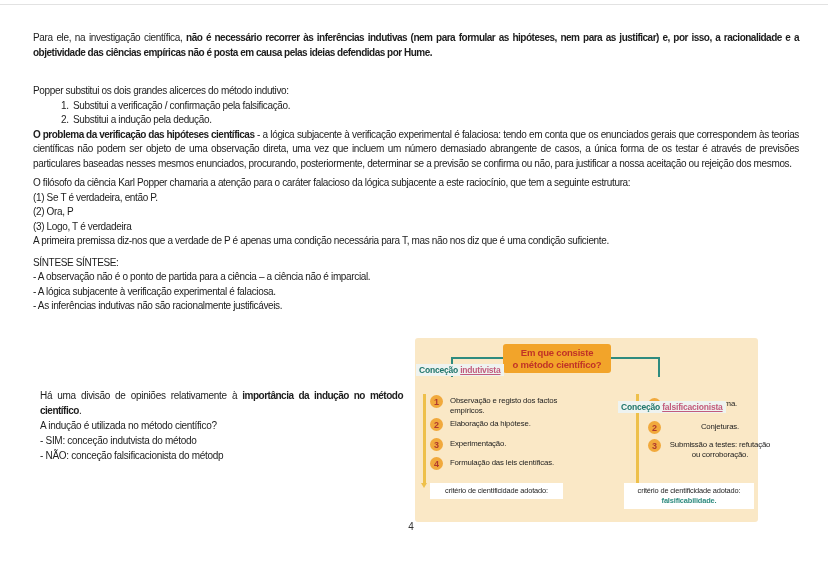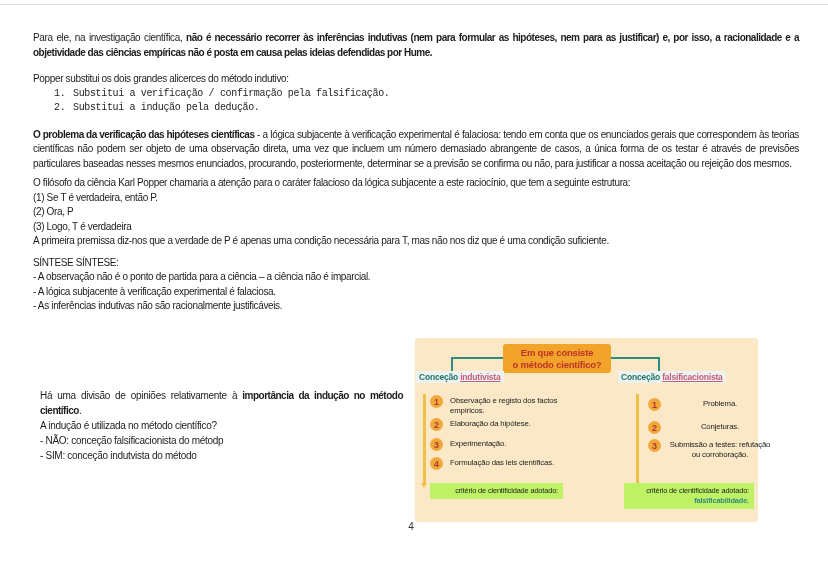--- a/index.html
+++ b/index.html
@@ -15,24 +15,24 @@
     position: absolute; top: 4px; left: 0; width: 828px; height: 1px;
     background: #e2e2e2;
   }
   
   .content {
     position: absolute; left: 33px; top: 31px; width: 766px;
     font-size: 10px; line-height: 14.5px; letter-spacing: -0.35px;
     text-align: justify;
   }
   .content strong, .note-box strong { letter-spacing: -0.5px; }
-  .p-hume      { margin-bottom: 12px; }
-  .p-alicerces { margin-bottom: 12px; }
+  .p-hume      { margin-bottom: 24px; }
+  .p-alicerces { }
   .p-alicerces ol { margin: 0; padding-left: 38px; }
-  .p-alicerces li { padding-left: 2px; font-family: Liberation Mono, monospace; }
+  .p-alicerces li { padding-left: 2px; }
   .p-problema  { margin-bottom: 5px; }
   .p-estrutura { margin-bottom: 7px; }
   
   .note-box {
     position: absolute; left: 40px; top: 388px; width: 363px;
     font-size: 10px; line-height: 15px; letter-spacing: -0.3px;
     text-align: justify;
   }
   
   .diagram {
@@ -45,52 +45,52 @@
     color: #c03227; font-weight: bold; font-size: 9.5px; line-height: 12px;
     letter-spacing: -0.2px; text-align: center;
     display: flex; flex-direction: column; justify-content: center;
   }
   .conn { position: absolute; background: #2e8b7f; }
   .conn-h-left  { left: 36px;  top: 19px; width: 53px; height: 1.5px; }
   .conn-h-right { left: 195px; top: 19px; width: 49px; height: 1.5px; }
   .conn-v-left  { left: 36px;  top: 19px; width: 1.5px; height: 20px; }
   .conn-v-right { left: 243px; top: 19px; width: 1.5px; height: 20px; }
   .col-header {
-    position: absolute; top: 33px; z-index: 2;
+    position: absolute; top: 26px; z-index: 2;
     background: #eef3f0; padding: 1px 3px;
     font-size: 8.5px; font-weight: bold; letter-spacing: -0.2px;
     white-space: nowrap;
   }
   .col-header .prefix { color: #1f756b; }
   .col-header .term   { color: #c25b7c; text-decoration: underline; }
   .hdr-left  { left: 1px; }
-  .hdr-right { left: 203px; }
+  .hdr-right { left: 203px; margin-top: 37px; }
   .v-arrow { position: absolute; width: 2.5px; background: #eec04a; top: 56px; height: 89px; }
   .arrow-left  { left: 8px; }
   .arrow-right { left: 221px; }
   .v-arrow::after {
     content: ""; position: absolute; left: -2.2px; bottom: -5px;
     border-left: 3.5px solid transparent; border-right: 3.5px solid transparent;
     border-top: 5.5px solid #eec04a;
   }
   .step { position: absolute; display: flex; gap: 7px; align-items: flex-start; }
   .step-l { left: 15px; }
   .step-r { left: 233px; }
   .circle {
     flex: 0 0 13px; width: 13px; height: 13px; border-radius: 50%;
     background: #f1a93c; color: #b03a2e; font-weight: bold; font-size: 9px;
     display: flex; align-items: center; justify-content: center;
   }
   .step-text { font-size: 7.8px; line-height: 9.5px; letter-spacing: -0.15px; padding-top: 1px; }
   .step-l .step-text { width: 112px; }
   .step-r .step-text { width: 104px; text-align: center; }
   .criterion {
-    position: absolute; top: 145px; background: #bef264;
+    position: absolute; top: 145px; background: #ffffff;
     font-size: 7.4px; line-height: 10px; letter-spacing: -0.15px;
-    text-align: right; padding: 3px 5px;
+    text-align: center; padding: 3px 5px;
   }
   .crit-left  { left: 15px;  width: 133px; }
   .crit-right { left: 209px; width: 130px; }
   .crit-value { color: #2e8b7f; font-weight: bold; }
   
   .page-number {
     position: absolute; left: 402px; top: 521px; width: 18px;
     text-align: center; font-size: 10px; color: #333;
   }
 </style>
@@ -126,22 +126,22 @@
     <div>- A observação não é o ponto de partida para a ciência – a ciência não é imparcial.</div>
     <div>- A lógica subjacente à verificação experimental é falaciosa.</div>
     <div>- As inferências indutivas não são racionalmente justificáveis.</div>
   </div>
 
 </main>
 
 <section class="note-box">
   <p><span>Há uma divisão de opiniões relativamente à </span><strong>importância da indução no método científico</strong><span>.</span></p>
   <div>A indução é utilizada no método científico?</div>
+  <div>- SIM: conceção indutvista do método</div>
   <div>- NÃO: conceção falsificacionista do métodp</div>
-  <div>- SIM: conceção indutvista do método</div>
 </section>
 
 <section class="diagram">
 
   <div class="dg-title">
     <div>Em que consiste</div>
     <div>o método científico?</div>
   </div>
 
   <div class="conn conn-h-left"></div>

